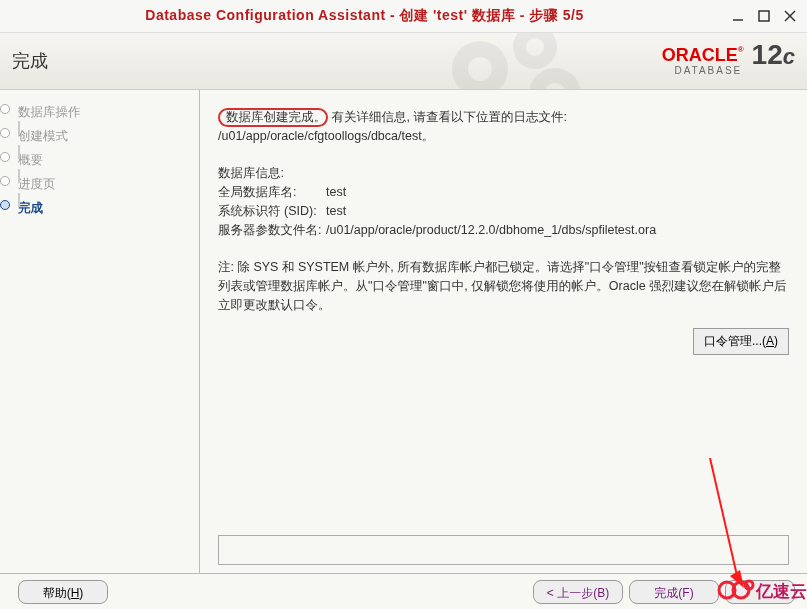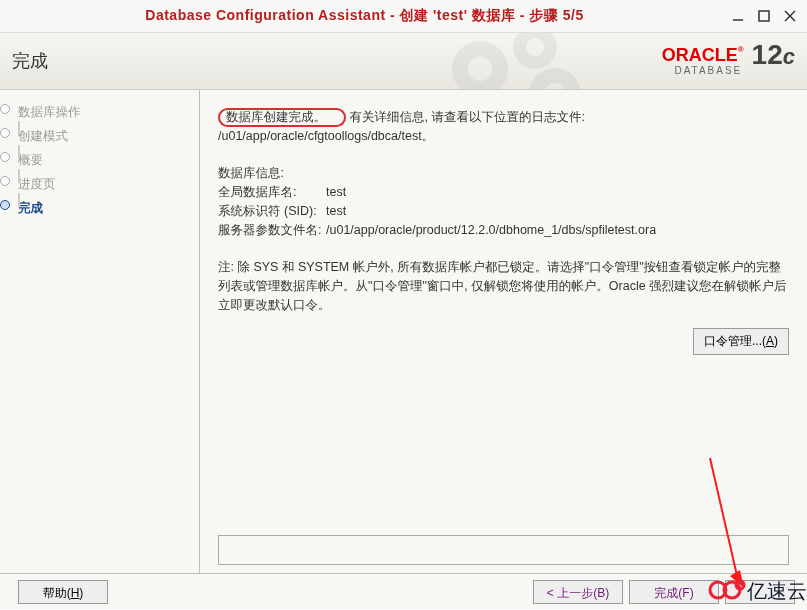--- a/index.html
+++ b/index.html
@@ -31,39 +31,39 @@
     .step{display:flex; align-items:flex-start; height:24px; font-size:12.5px; color:#9a9a9a; position:relative;}
     .step.current{color:#1a4a8a;font-weight:bold;}
     .step .dot{width:10px;height:10px;border-radius:50%;background:#fff;border:1.5px solid #aaa;margin-right:8px; position:relative;z-index:2;}
     .step.current .dot{border-color:#1a4a8a;background:#cfe0f5;}
     .step .line{position:absolute;left:18px;top:17px;width:2px;height:14px;background:#ccc;z-index:1;}
     .step:last-child .line{display:none;}
     
     
     .content{flex:1; padding:18px 18px 8px 18px; display:flex; flex-direction:column; background:#f7f7f4;}
     .summary{font-size:12.5px;color:#333;line-height:1.5;}
-    .hi-box{border:2px solid #d83030;border-radius:15px;padding:0 18px 1px 6px;display:inline;}
+    .hi-box{border:2px solid #d83030;border-radius:15px;padding:0 0 1px 6px;display:inline;}
     .gdn{display:inline-block;width:108px;}
     .btn-pwd-wrap{display:flex;justify-content:flex-end;margin-top:14px;}
     .btn-gray{border:1px solid #9a9a9a;background:#eeeeee;font-size:12px;padding:4px 10px;cursor:pointer;}
     .btn-gray .accel{text-decoration:underline;}
     
     .textarea-box{margin-top:180px;height:75px;border:1px solid #aaa;background:#f7f7f4;}
     
     
     .bottombar{height:36px;border-top:1px solid #bbb;display:flex;align-items:center;padding:0 12px; background:#f7f7f4;}
     .bottombar .spacer{flex:1;}
-    .bottombar button{height:24px;width:90px;margin-left:6px;font-size:12px;}
+    .bottombar button{height:24px;width:90px;margin-left:6px;font-size:12px;border-radius:8px;}
     .bottombar button:disabled{color:#701a75;}
     
     .arrow{position:absolute; pointer-events:none;}
     
     .watermark{position:absolute;right:0;bottom:4px;display:flex;align-items:center;}
     .watermark .wlogo{width:40px;height:30px;}
-    .wtext{font-size:20px;color:#0f172a;font-weight:400;}
+    .wtext{font-size:17px;color:#be185d;font-weight:700;}
   </style>
 </head>
 <body>
 
 <div class="titlebar">
   <div class="title">Database Configuration Assistant - 创建 'test' 数据库 - 步骤 5/5</div>
   <div class="win-btn">
       <svg viewBox="0 0 12 12">
         <line x1="1" y1="10" x2="11" y2="10"></line>
       </svg>

